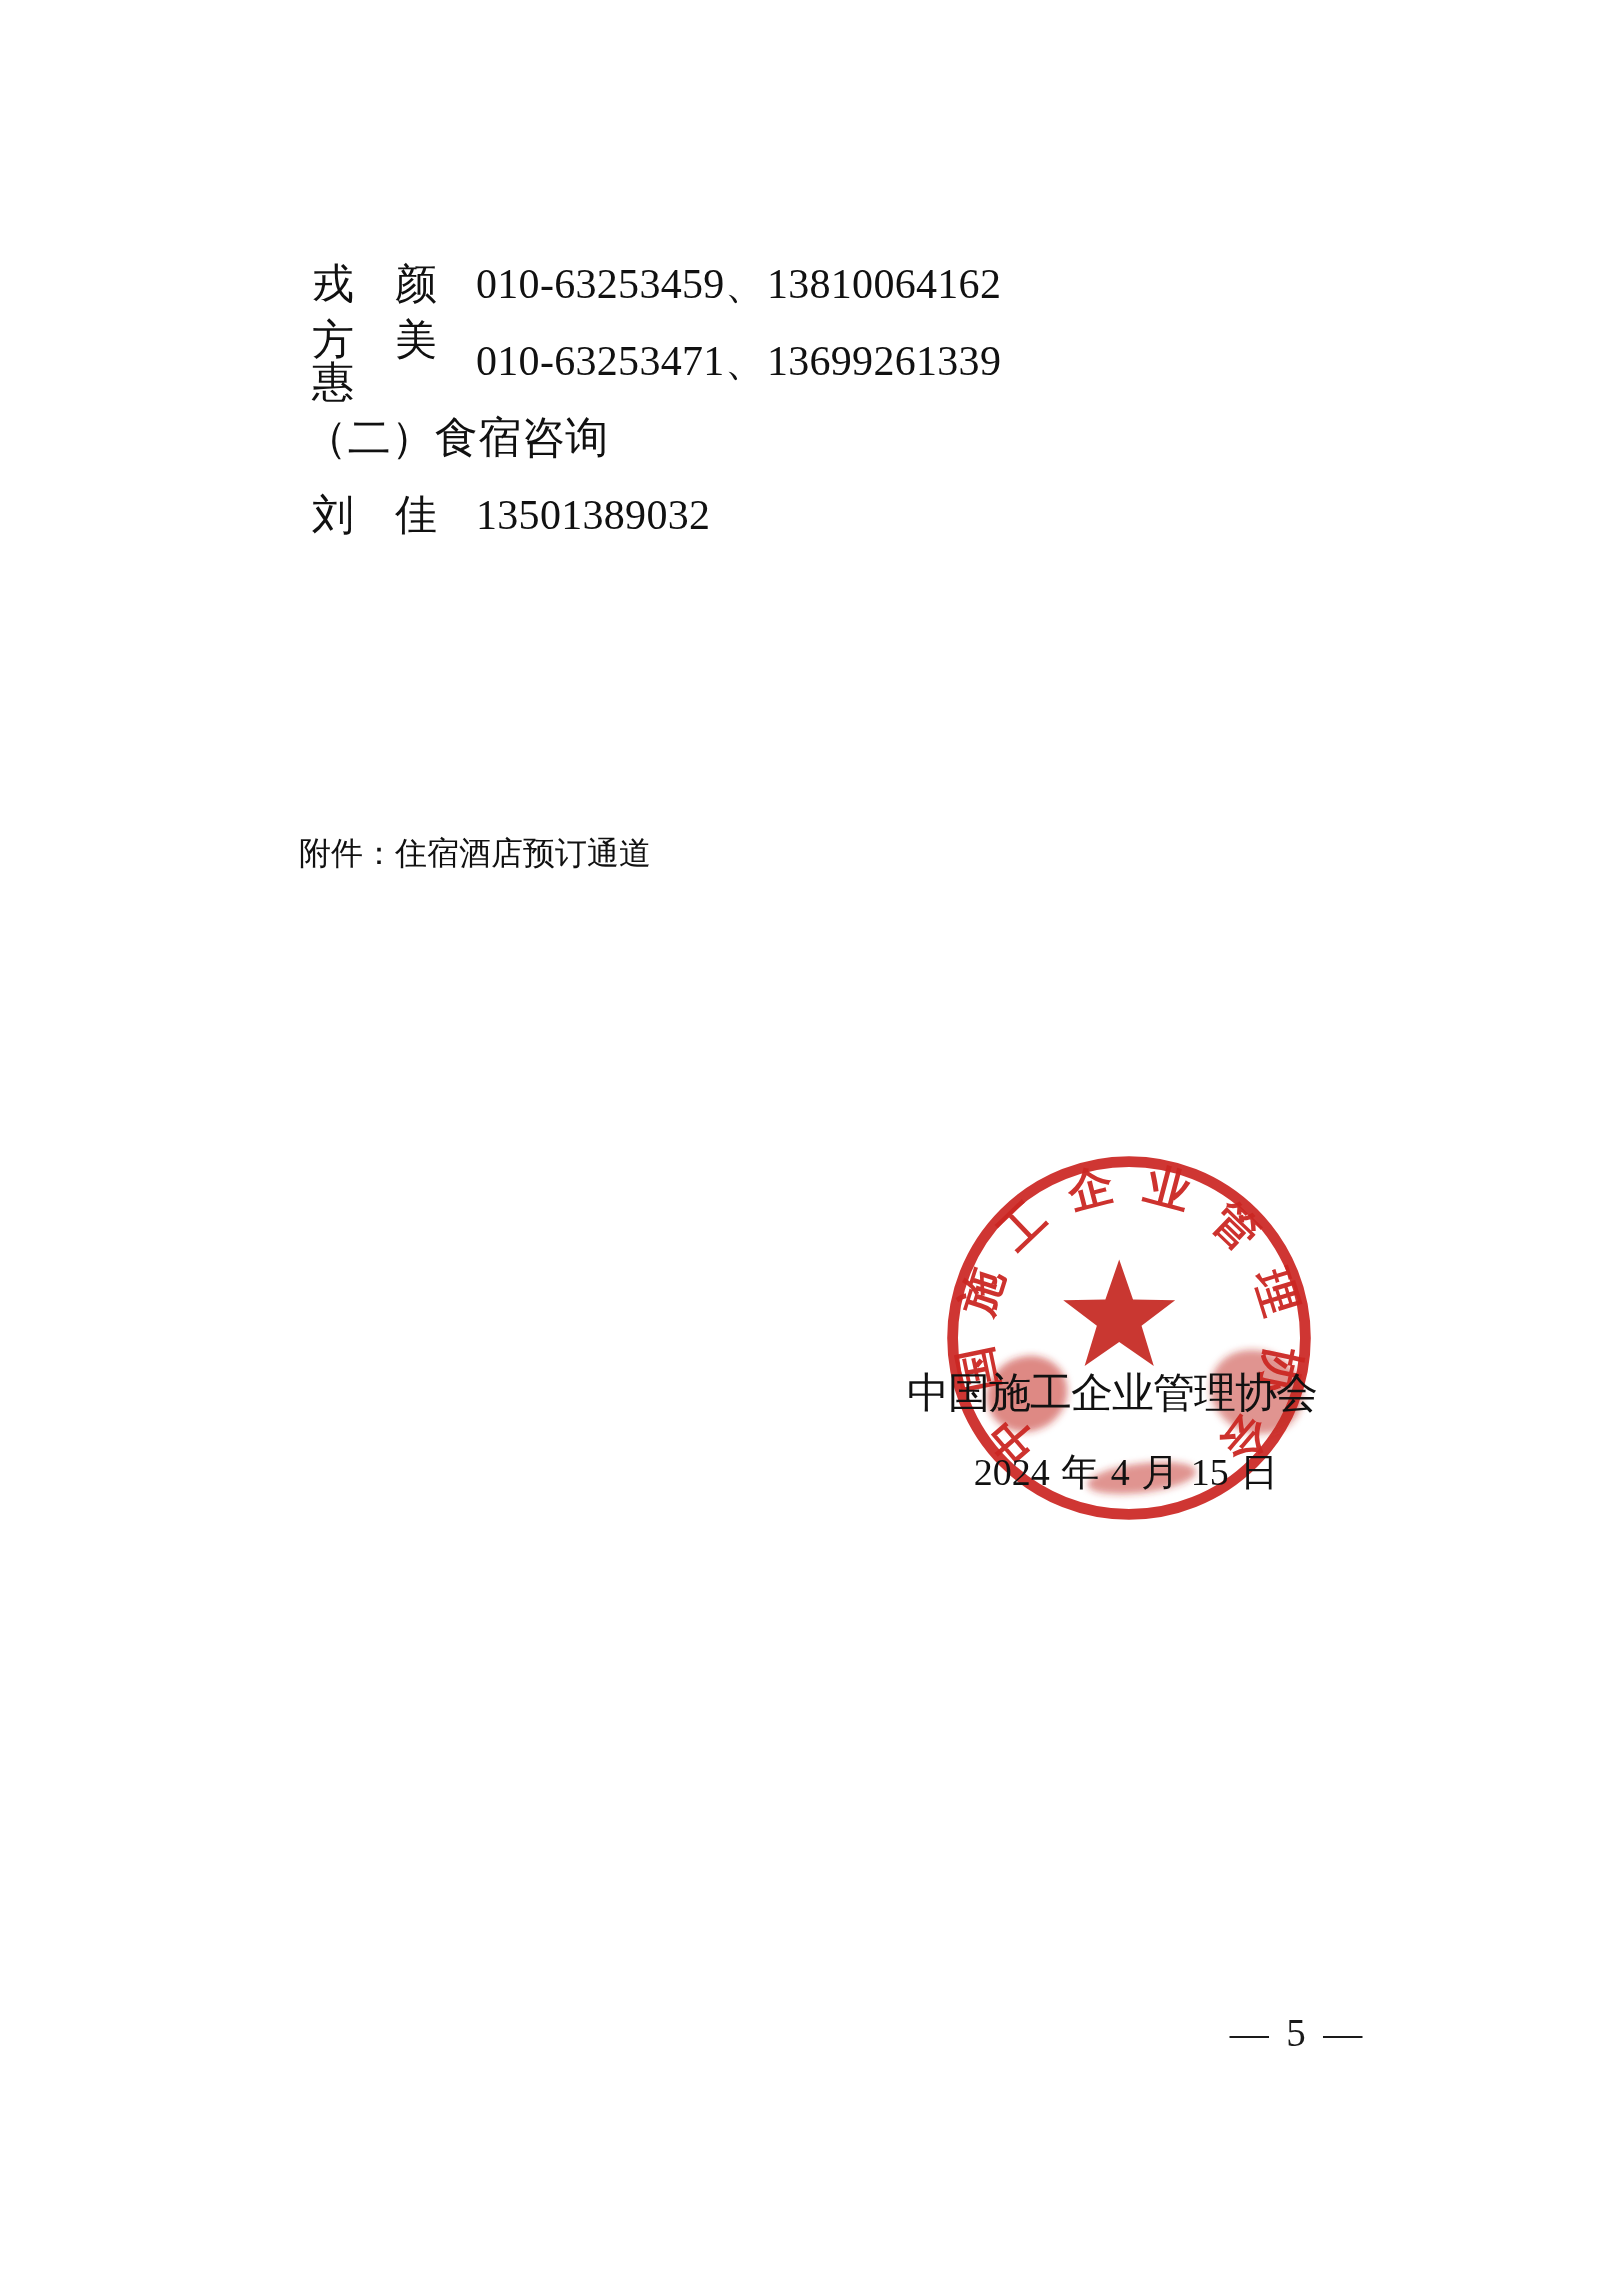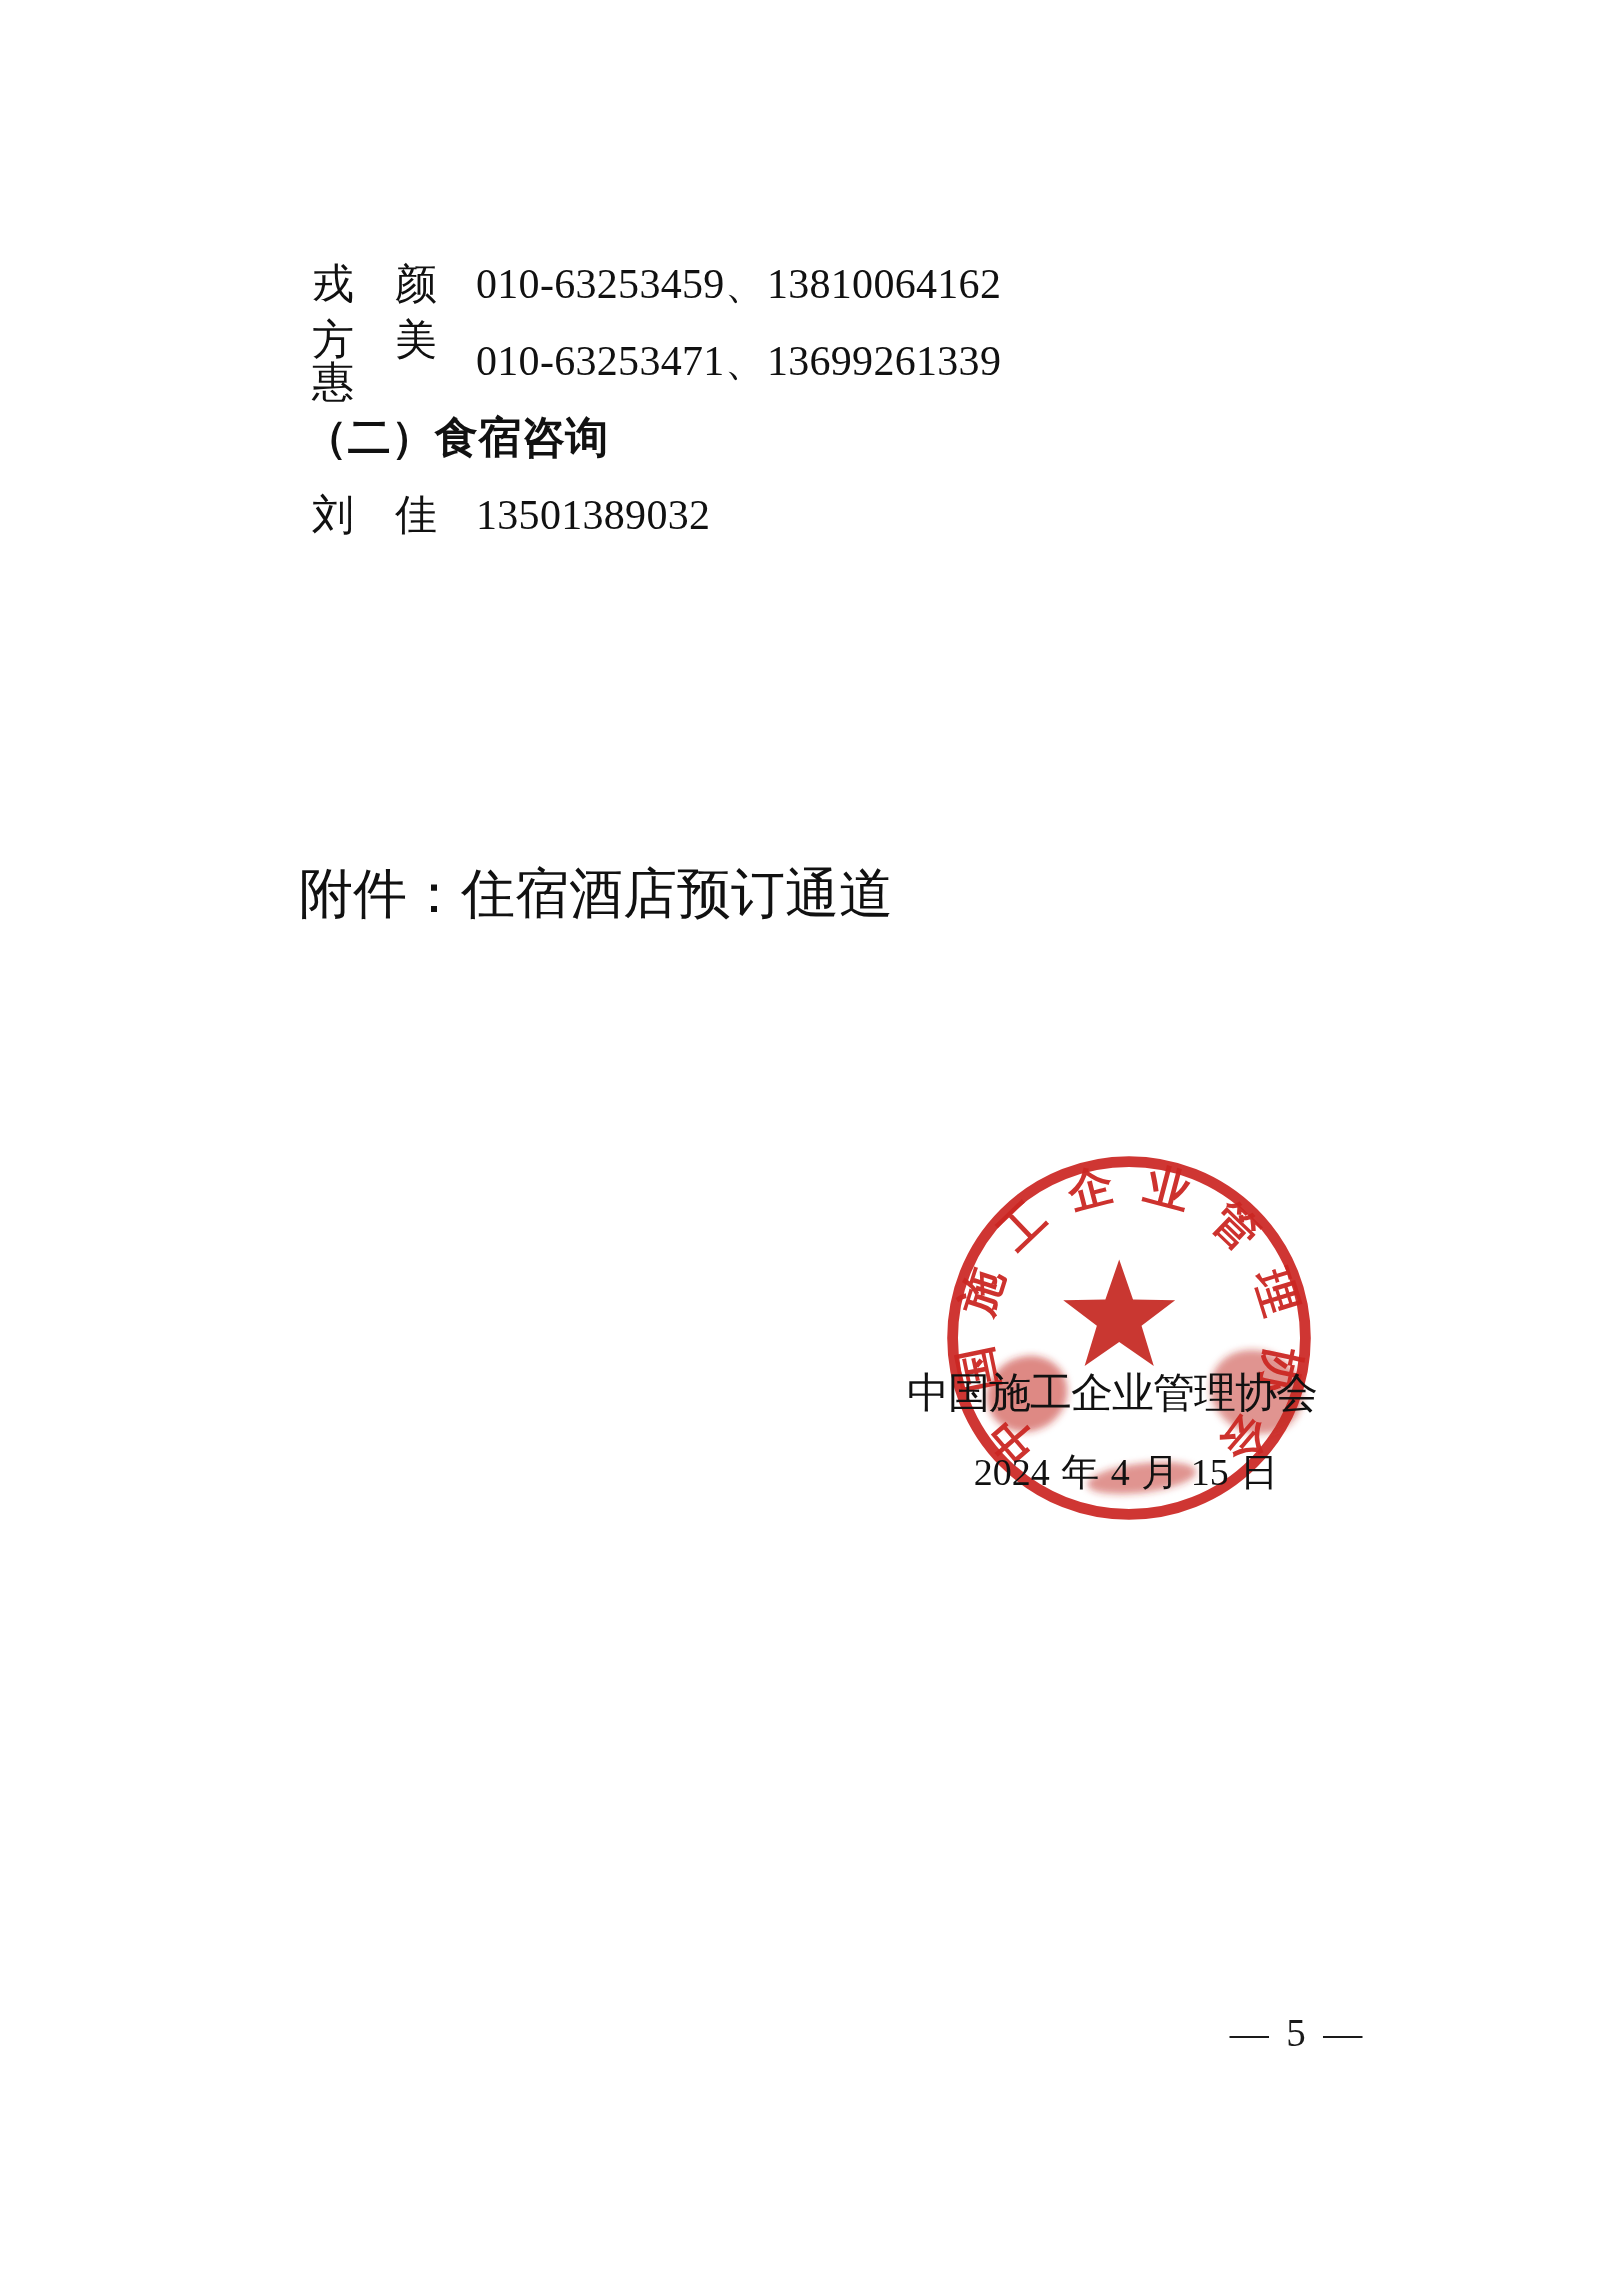--- a/index.html
+++ b/index.html
@@ -10,23 +10,23 @@
     overflow:hidden;
     font-family:"Liberation Serif","DejaVu Serif",serif;
     color:#111;
     margin:0 auto;
   }
   
   .contacts{position:absolute;left:312px;top:245px;width:882px;}
   .crow{height:77px;display:flex;align-items:center;font-size:42px;line-height:1;}
   .cname{display:inline-block;width:125px;text-align:justify;text-align-last:justify;}
   .cnum{margin-left:39px;letter-spacing:0.3px;white-space:nowrap;}
-  .heading{font-weight:bold;font-size:43px;margin-left:-7.8px;letter-spacing:0.5px;}
+  .heading{font-weight:normal;font-size:43px;margin-left:-7.8px;letter-spacing:0.5px;}
   
-  .attachment{position:absolute;left:299px;top:863px;font-size:54px;line-height:1.18;}
+  .attachment{position:absolute;left:299px;top:835px;font-size:32px;line-height:1.18;}
   
   .sig-org{position:absolute;left:1112px;top:1365px;transform:translateX(-50%);
            font-size:42px;letter-spacing:-1px;white-space:nowrap;z-index:3;}
   .sig-date{position:absolute;left:1126px;top:1447px;transform:translateX(-50%);
            font-size:38px;word-spacing:2px;white-space:nowrap;z-index:3;}
   
   .footer{position:absolute;left:1296px;top:2010px;transform:translateX(-50%);
           font-size:39px;word-spacing:7.8px;white-space:nowrap;color:#1a1a1a;}
   
   .seal{position:absolute;left:933px;top:1142px;width:392px;height:392px;z-index:2;}

